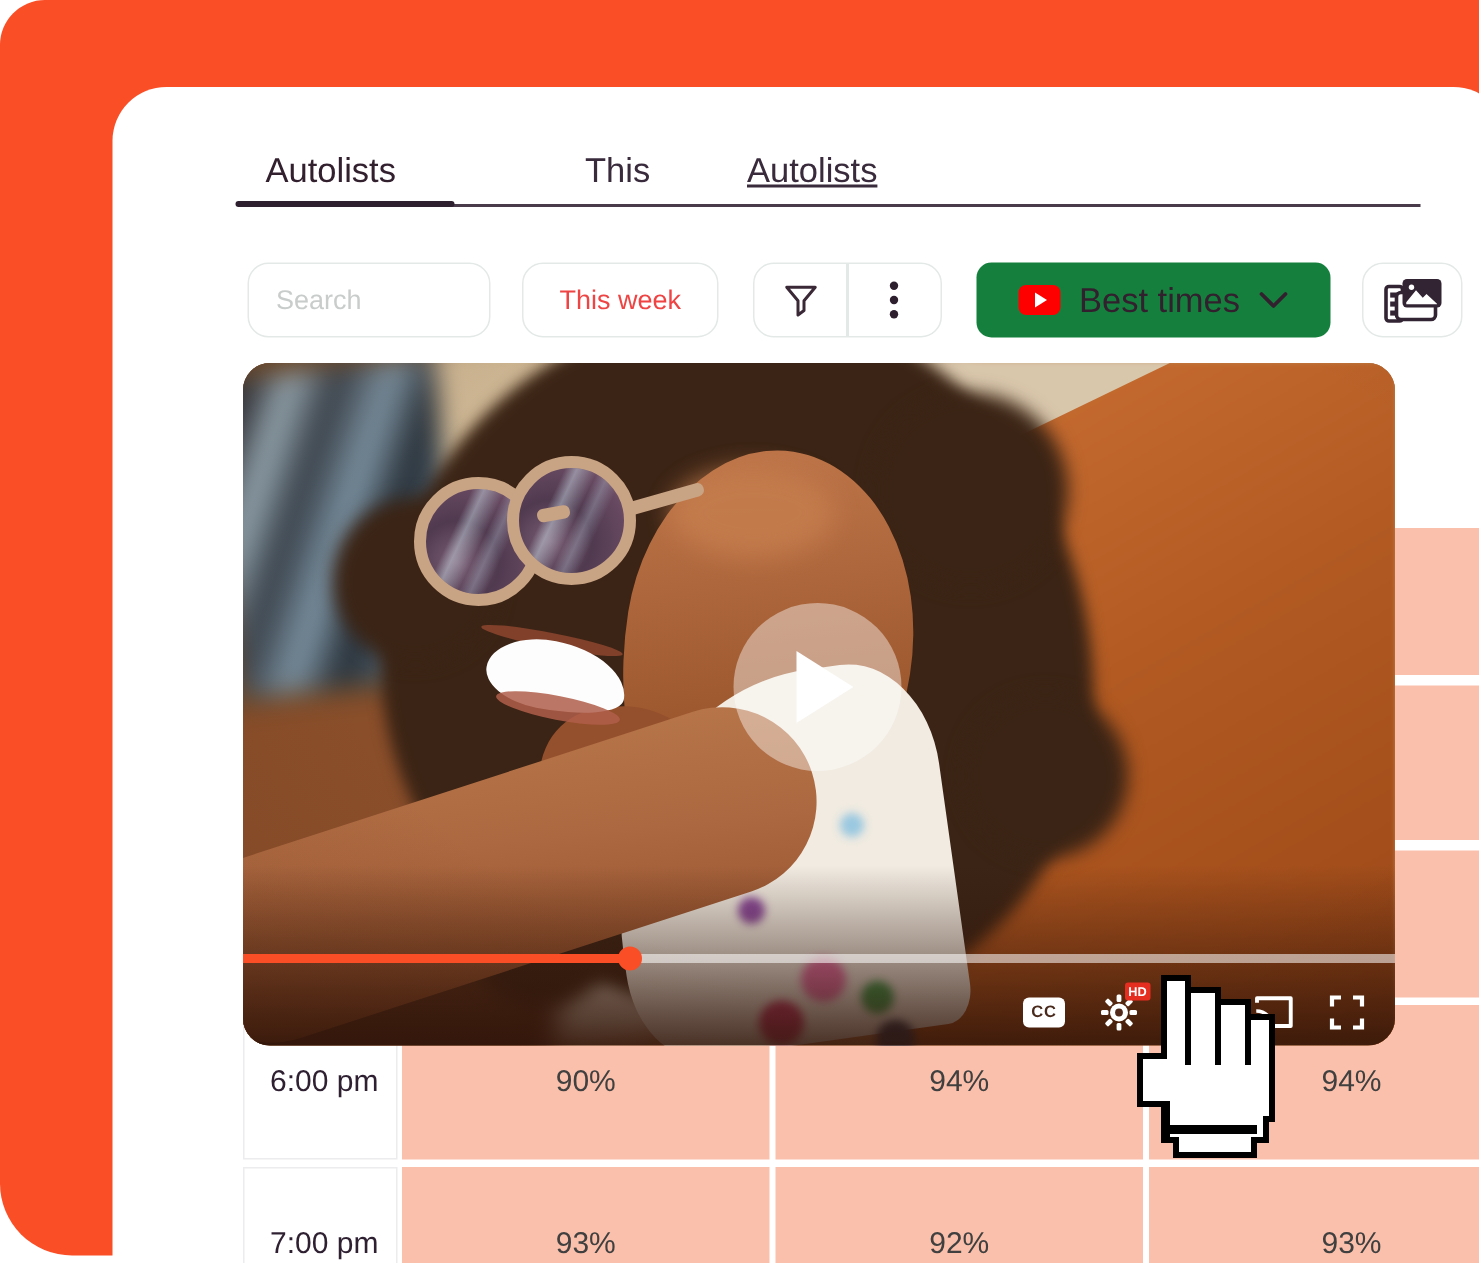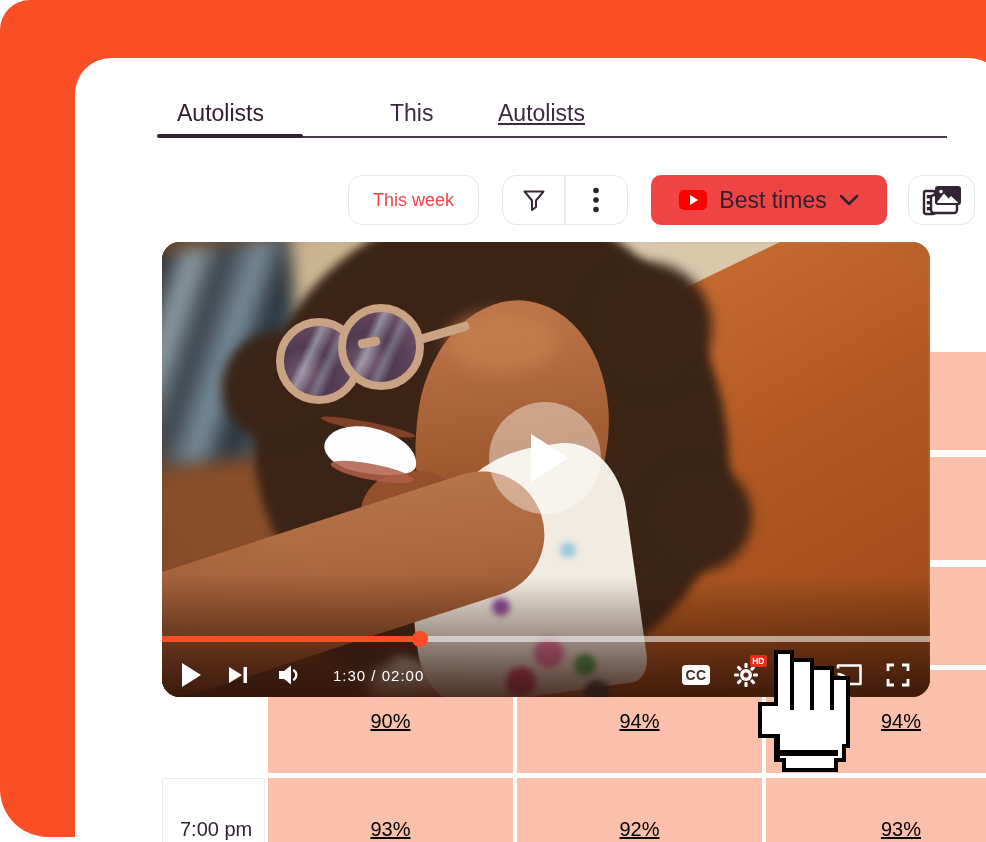--- a/index.html
+++ b/index.html
@@ -19,35 +19,35 @@
   .tb{position:absolute;top:175px;height:50px;box-sizing:border-box;border:1.5px solid #E3E9E6;
       border-radius:14px;background:#fff;display:flex;align-items:center;}
   .search-box{left:165px;width:162px;padding:0 16px;}
   .search-box input{border:none;outline:none;width:100%;font-size:18px;color:#33222F;
       font-family:"Liberation Sans",sans-serif;background:transparent;}
   .search-box input::placeholder{color:#C8CCCA;}
   .week-btn{left:348px;width:131px;justify-content:center;font-size:18px;color:#ef4444;cursor:pointer;}
   .icon-group{left:502px;width:126px;padding:0;}
   .icon-half{flex:1;height:100%;display:flex;align-items:center;justify-content:center;cursor:pointer;}
   .icon-divider{width:1.5px;height:100%;background:#E3E9E6;}
-  .best-times{left:651px;width:236px;border:none;background:#ef4444;border-radius:10px;
+  .best-times{left:651px;width:236px;border:none;background:#15803d;border-radius:10px;
       justify-content:center;gap:12px;cursor:pointer;}
   .best-times .label{font-size:23px;color:#33202F;}
   .yt-badge{width:28px;height:20px;background:#FF0000;border-radius:5px;display:flex;
       align-items:center;justify-content:center;}
   .yt-badge .tri{width:0;height:0;border-left:8px solid #fff;border-top:5px solid transparent;
       border-bottom:5px solid transparent;margin-left:2px;}
   .media-btn{left:908px;width:67px;justify-content:center;cursor:pointer;}
   
   .cal-row{position:absolute;left:162px;width:874px;}
   .cal-label{position:absolute;left:0;top:0;width:103px;height:100%;background:#fff;
       border:1px solid #ECECEE;box-sizing:border-box;display:flex;align-items:center;
       padding-left:17px;font-size:20px;color:#2E1F31;}
   .cal-cell{position:absolute;top:0;height:100%;background:#FBC0AB;display:flex;
-      align-items:center;justify-content:center;font-size:20px;color:#000000;cursor:pointer;text-decoration:underline;}
+      align-items:center;justify-content:center;font-size:20px;color:#404040;cursor:pointer;}
   .cc1{left:106px;width:245px;} .cc2{left:355px;width:245px;} .cc3{left:604px;width:270px;}
   
   .player{position:absolute;left:162px;top:242px;width:768px;height:455px;border-radius:18px;
       overflow:hidden;background:#8A5230;}
   .abs{position:absolute;}
   .blurred{filter:blur(8px);}
   .play-btn{position:absolute;left:327px;top:160px;width:112px;height:112px;border-radius:50%;
       background:rgba(255,255,255,.42);display:flex;align-items:center;justify-content:center;cursor:pointer;}
   .play-btn .tri{width:0;height:0;border-left:38px solid #fff;border-top:24px solid transparent;
       border-bottom:24px solid transparent;margin-left:10px;}
@@ -57,41 +57,44 @@
   .progress .fill{position:absolute;left:0;top:0;height:100%;width:258px;background:#FA4E26;}
   .progress .handle{position:absolute;left:250px;top:-5px;width:16px;height:16px;border-radius:50%;background:#FA4E26;}
   .controls{position:absolute;left:0;right:0;top:412px;height:42px;display:flex;align-items:center;
       padding:0 20px;box-sizing:border-box;color:#fff;}
   .ctrl-left{display:flex;align-items:center;gap:28px;}
   .ctrl-right{display:flex;align-items:center;gap:23px;margin-left:auto;}
   .ctrl{display:flex;align-items:center;cursor:pointer;}
   .play-tri{width:0;height:0;border-left:19px solid #fff;border-top:12px solid transparent;border-bottom:12px solid transparent;}
   .time-txt{font-size:15px;letter-spacing:1px;color:#fff;margin-left:4px;}
   .cc-box{width:28px;height:20px;background:#fff;border-radius:4px;color:#4A2A1C;
-      font-size:14px;font-weight:bold;display:flex;align-items:center;justify-content:center;letter-spacing:.5px;}
+      font-size:11px;font-weight:bold;display:flex;align-items:center;justify-content:center;letter-spacing:.5px;}
   .gear-wrap{position:relative;width:26px;height:26px;}
   .hd-badge{position:absolute;right:-8px;top:-7px;background:#E52D20;color:#fff;font-size:8.5px;
       font-weight:bold;border-radius:2px;padding:1.5px 2.5px;line-height:1;}
   .hand-cursor{position:absolute;left:758px;top:650px;z-index:30;}
   svg{display:block;}
 </style>
 </head>
 <body>
 
 <div id="root">
 
   <div class="orange-frame"></div>
   <div class="card"></div>
 
   <div class="tab" style="left:177px;">Autolists</div>
   <div class="tab inactive" style="left:390px;">This</div>
   <div class="tab inactive" style="left:498px;text-decoration:underline;">Autolists</div>
   <div class="tabs-underline"></div>
   <div class="tab-active-underline"></div>
 
+  <div class="tb search-box">
+    <input type="text" placeholder="Search" style="">
+  </div>
 
   <div class="tb week-btn">
     <span>This week</span>
   </div>
 
   <div class="tb icon-group">
     <div class="icon-half">
       <span>
         <svg width="26" height="26" viewBox="0 0 26 26" fill="none">
           <path d="M3.5 4.5 H22.5 L15 13.5 V20 L11 23 V13.5 Z" stroke="#3A2837" stroke-width="2" stroke-linejoin="round"></path>
@@ -149,20 +152,21 @@
     <div class="cal-cell cc2"></div>
     <div class="cal-cell cc3"></div>
   </div>
   <div class="cal-row" style="top:567px;height:98px;">
     <div class="cal-label"></div>
     <div class="cal-cell cc1"></div>
     <div class="cal-cell cc2"></div>
     <div class="cal-cell cc3"></div>
   </div>
   <div class="cal-row" style="top:670px;height:103px;">
+    <div class="cal-label">6:00 pm</div>
     <div class="cal-cell cc1">90%</div>
     <div class="cal-cell cc2">94%</div>
     <div class="cal-cell cc3">94%</div>
   </div>
   <div class="cal-row" style="top:778px;height:103px;">
     <div class="cal-label">7:00 pm</div>
     <div class="cal-cell cc1">93%</div>
     <div class="cal-cell cc2">92%</div>
     <div class="cal-cell cc3">93%</div>
   </div>
@@ -242,38 +246,20 @@
       <span class="tri"></span>
     </div>
     <div class="bottom-grad"></div>
 
     <div class="progress">
       <div class="fill"></div>
       <div class="handle"></div>
     </div>
 
     <div class="controls">
-      <div class="ctrl-left">
-        <span class="ctrl">
-            <span class="play-tri"></span>
-          </span>
-        <span class="ctrl">
-          <svg width="20" height="20" viewBox="0 0 20 20">
-            <path d="M0 2 L13 10 L0 18 Z" fill="#fff"></path>
-              <rect x="14.5" y="2" width="3.5" height="16" fill="#fff"></rect>
-          </svg>
-        </span>
-        <span class="ctrl">
-          <svg width="24" height="22" viewBox="0 0 24 22">
-            <path d="M2 7 L7 7 L14 1.5 L14 20.5 L7 15 L2 15 Z" fill="#fff"></path>
-            <path d="M17 6.5 A 5.5 5.5 0 0 1 17 15.5" stroke="#fff" stroke-width="2.4" fill="none" stroke-linecap="round"></path>
-          </svg>
-        </span>
-        <span class="time-txt">1:30 / 02:00</span>
-      </div>
       <div class="ctrl-right">
         <span class="ctrl cc-box">CC</span>
         <span class="ctrl gear-wrap">
           <svg width="26" height="26" viewBox="0 0 26 26">
             <g fill="#fff">
               <circle cx="13" cy="13" r="6"></circle>
               <g>
                 <rect x="11.4" y="1" width="3.2" height="5" rx="1"></rect>
                 <rect x="11.4" y="20" width="3.2" height="5" rx="1"></rect>
                 <rect x="1" y="11.4" width="5" height="3.2" rx="1"></rect>

